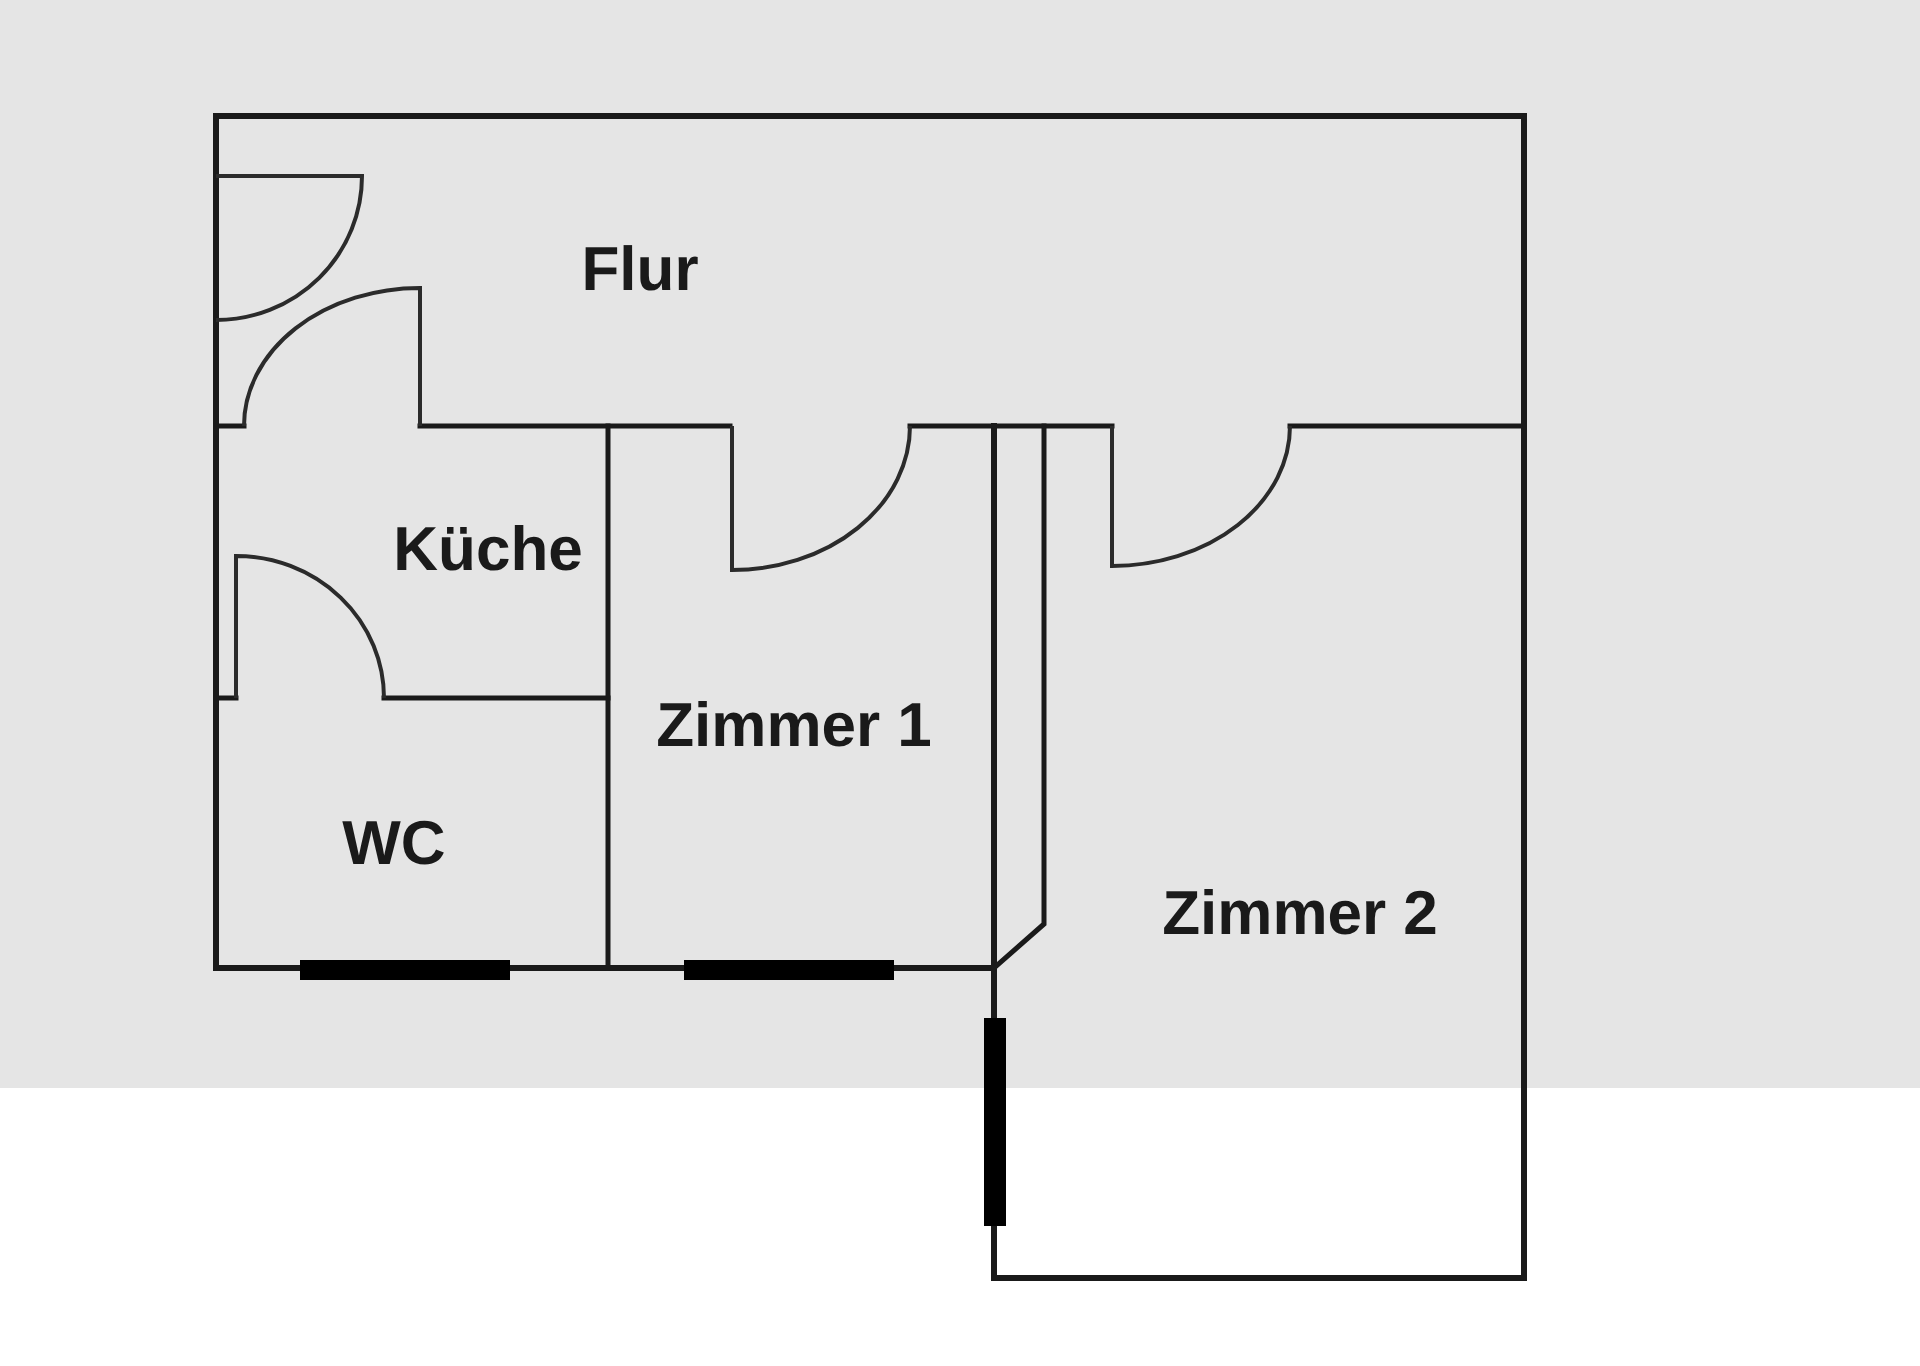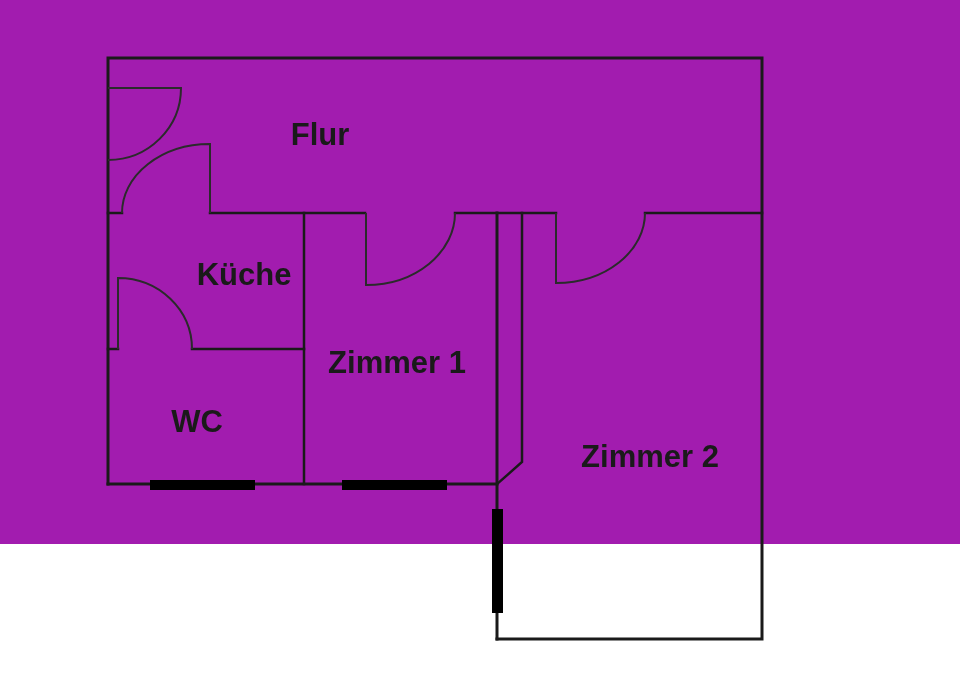--- a/index.html
+++ b/index.html
@@ -7,21 +7,21 @@
     padding: 0;
     background: #ffffff;
     width: 960px;
     height: 683px;
     overflow: hidden;
   }
   .stage {
     position: relative;
     width: 960px;
     height: 544px;
-    background: #a21caf;
+    background: #e5e5e5;
   }
   svg { display: block; }
   .room-label {
     font-family: "Liberation Sans", sans-serif;
     font-weight: bold;
     font-size: 31px;
     letter-spacing: 0px;
   }
 </style>
 </head>

